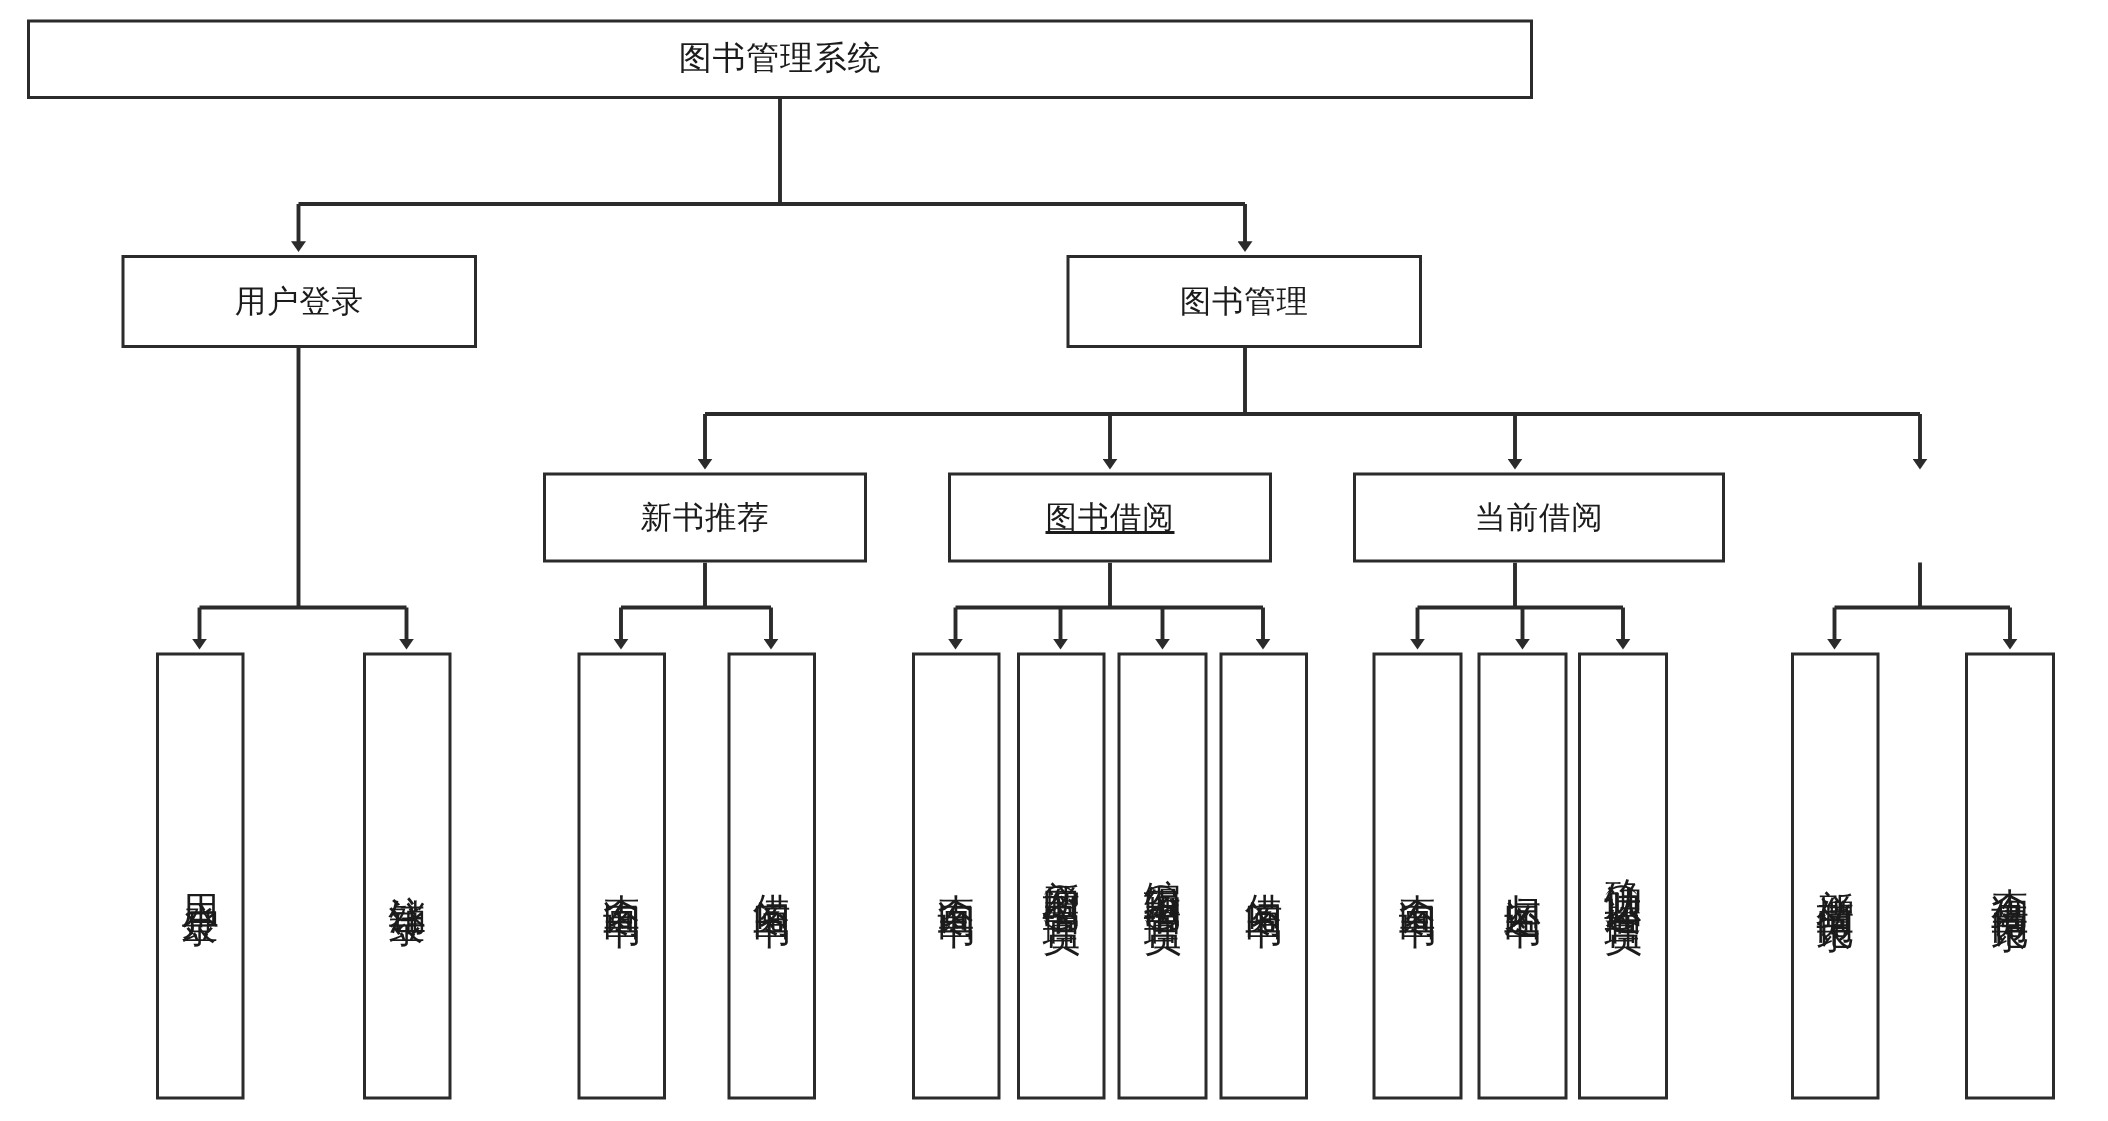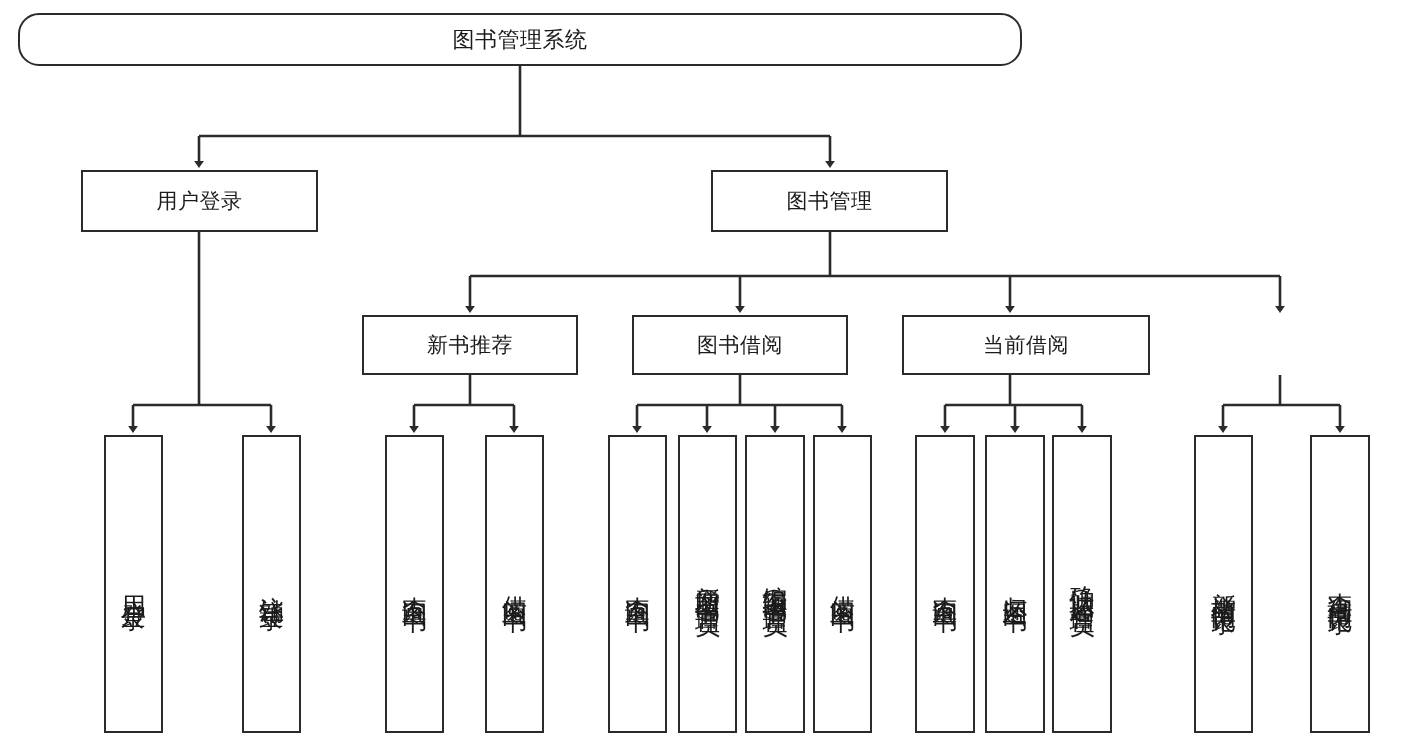--- a/index.html
+++ b/index.html
@@ -124,37 +124,37 @@
       <path d="M1015,405 L1015,429" marker-end="url(#arrowhead)"></path>
       <path d="M1082,405 L1082,429" marker-end="url(#arrowhead)"></path>
 
       <path d="M1280,375 L1280,405"></path>
       <path d="M1223,405 L1340,405"></path>
       <path d="M1223,405 L1223,429" marker-end="url(#arrowhead)"></path>
       <path d="M1340,405 L1340,429" marker-end="url(#arrowhead)"></path>
     </g>
   </svg>
 
-  <div class="node horiz root" style="left:18px; top:13px; width:1004px; height:53px;border-radius:21px;">
+  <div class="node horiz root" style="left:18px; top:13px; width:1004px; height:53px;">
     <span class="node-label">图书管理系统</span>
   </div>
 
   <div class="node horiz" style="left:81px; top:170px; width:237px; height:62px;">
     <span class="node-label">用户登录</span>
   </div>
 
   <div class="node horiz" style="left:711px; top:170px; width:237px; height:62px;">
     <span class="node-label">图书管理</span>
   </div>
 
   <div class="node horiz" style="left:362px; top:315px; width:216px; height:60px;">
     <span class="node-label">新书推荐</span>
   </div>
 
-  <div class="node horiz" style="left:632px; top:315px; width:216px; height:60px;">
+  <div class="node horiz" style="left:632px; top:315px; width:216px; height:60px;text-decoration:underline;">
     <span class="node-label">图书借阅</span>
   </div>
 
   <div class="node horiz" style="left:902px; top:315px; width:248px; height:60px;">
     <span class="node-label">当前借阅</span>
   </div>
 
 
   <div class="node vert" style="left:104px; top:435px; width:59px; height:298px;">
     <span class="node-label">用户登录</span>

